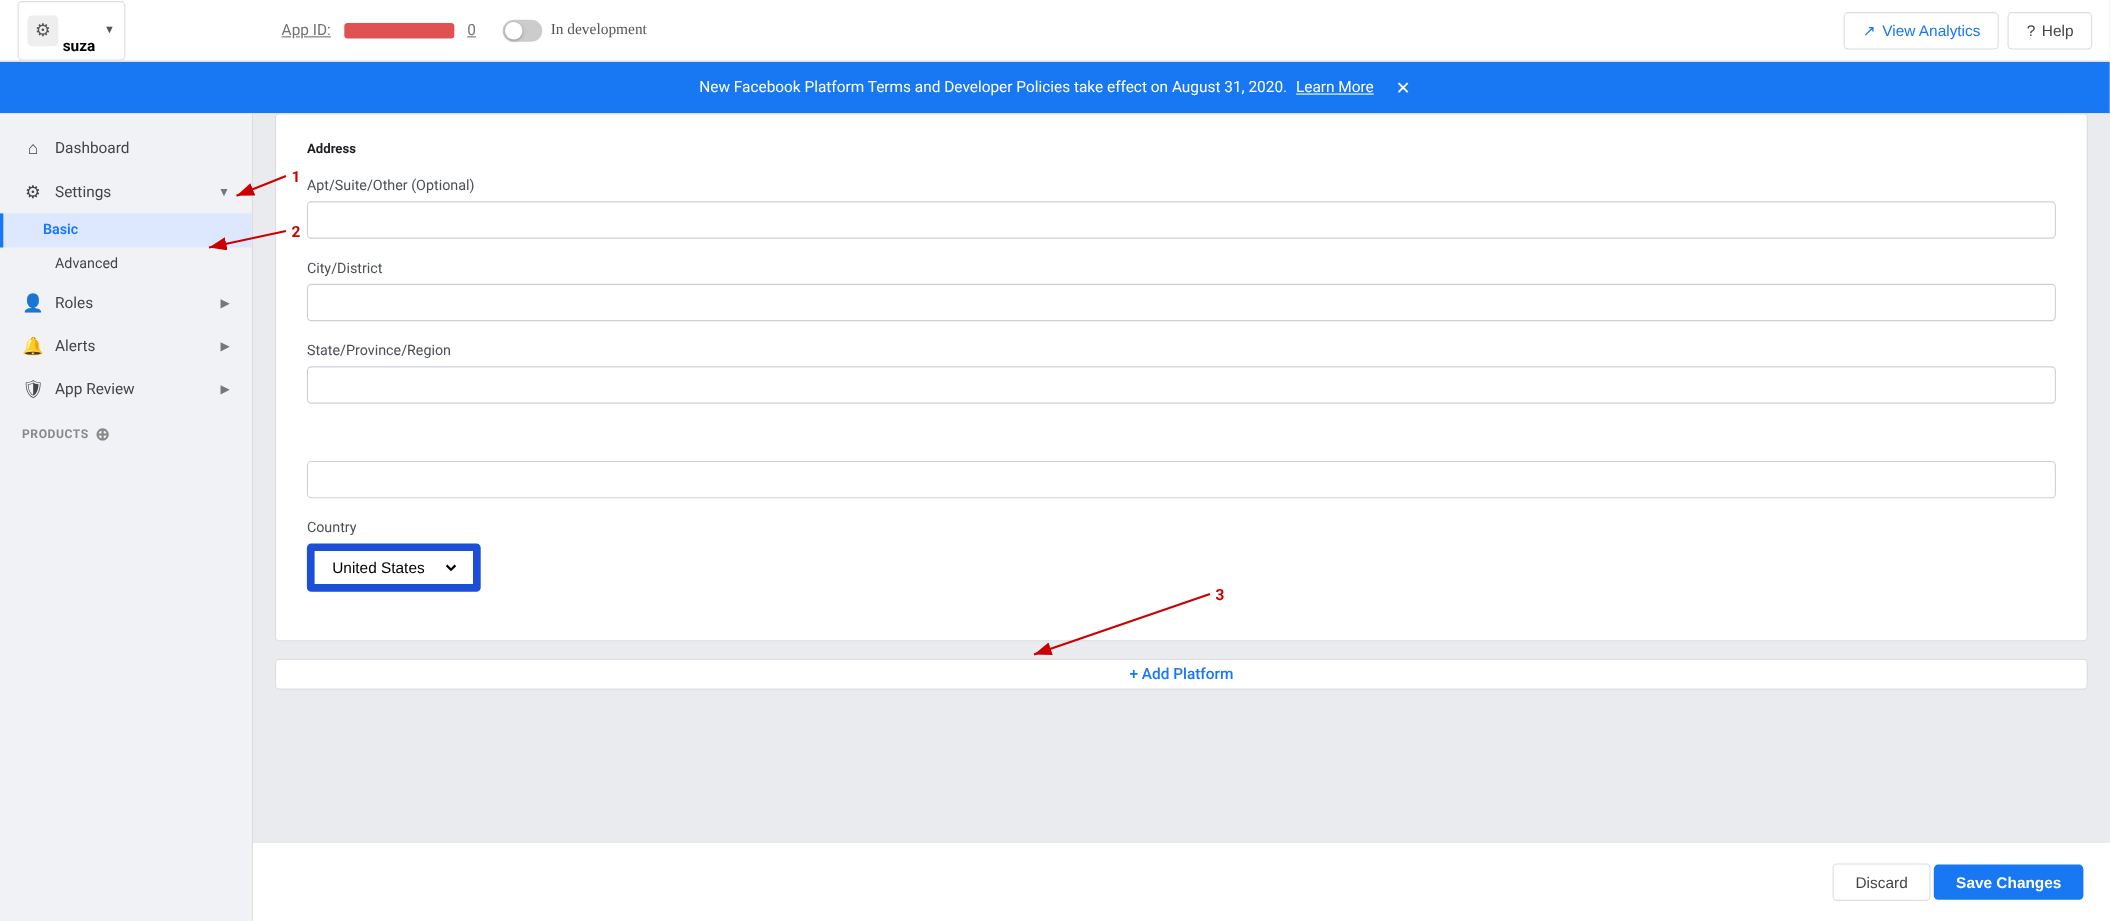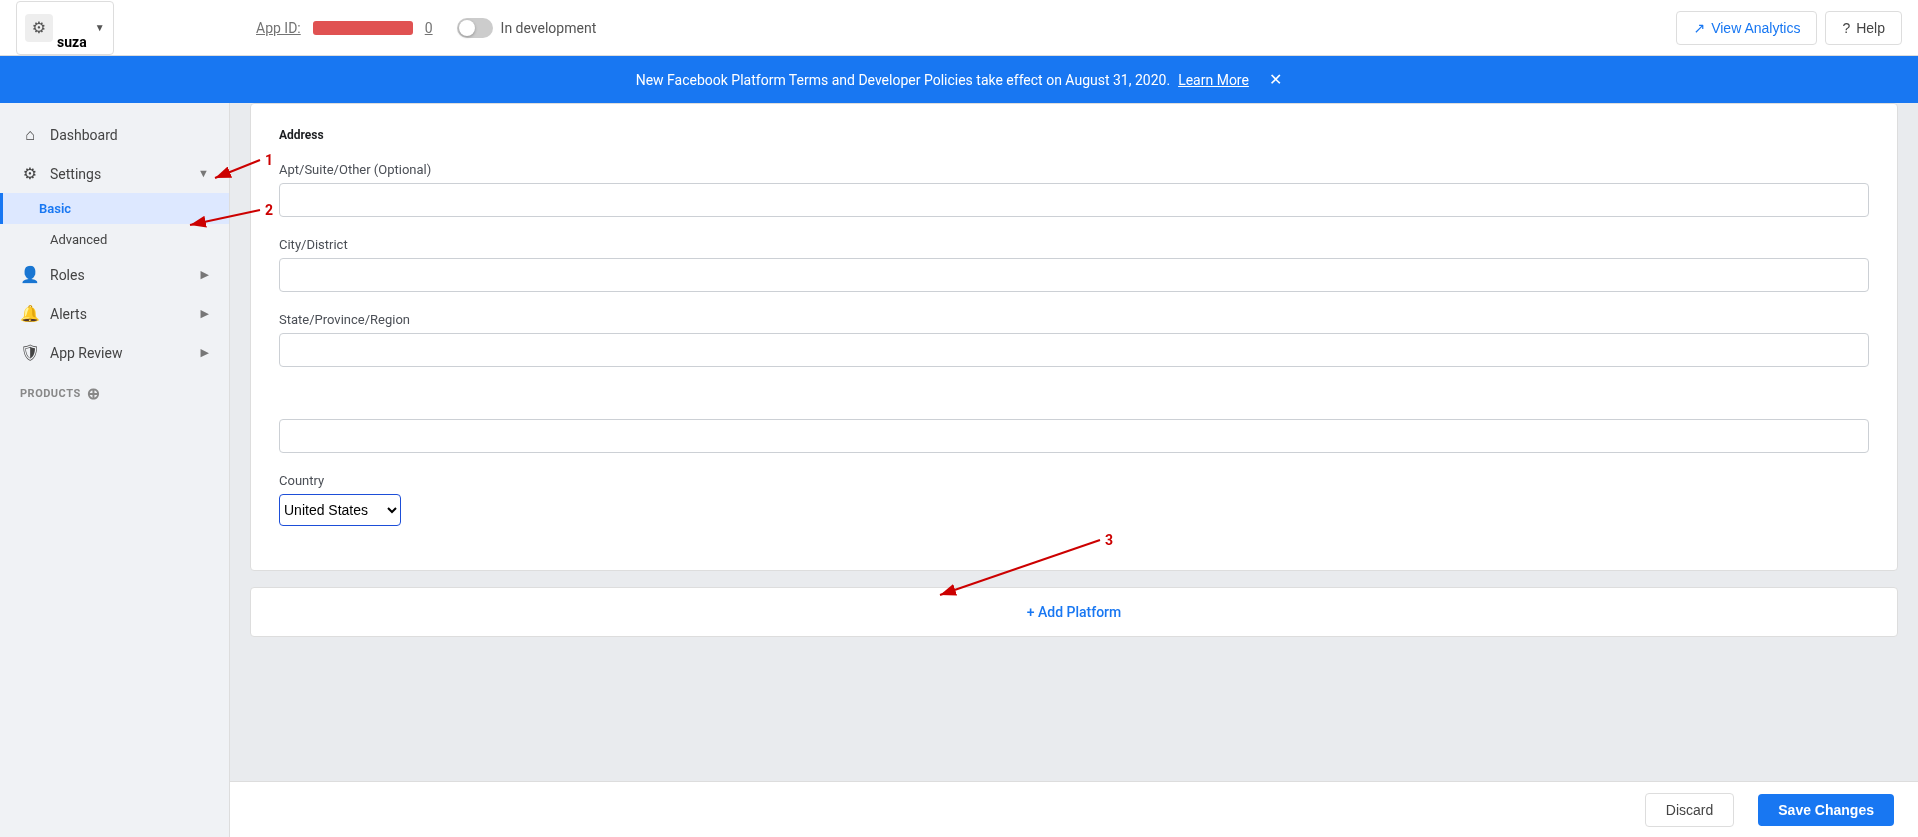--- a/index.html
+++ b/index.html
@@ -13,21 +13,21 @@
     }
     .topbar-left { display: flex; align-items: center; gap: 8px; min-width: 220px; }
     .topbar-gear { width: 28px; height: 28px; background: #eee; border-radius: 4px; display: flex; align-items: center; justify-content: center; color: #555; font-size: 16px; }
     .topbar-username { font-weight: 700; font-size: 14px; margin-top: 28px; }
     .topbar-chevron { font-size: 10px; color: #555; margin-left: 4px; }
     .topbar-dropdown { display: flex; align-items: center; border: 1px solid #ddd; border-radius: 4px; padding: 4px 8px; cursor: pointer; gap: 4px; }
 
     .topbar-appid { display: flex; align-items: center; gap: 12px; margin-left: 20px; font-size: 14px; color: #737373; text-decoration: underline; }
     .appid-redacted { display: inline-block; width: 100px; height: 14px; background: #e05252; border-radius: 3px; }
 
-    .topbar-devmode { display: flex; align-items: center; gap: 8px; margin-left: 24px; }
+    .topbar-devmode { display: flex; align-items: center; gap: 8px; margin-left: 24px; font-family: Liberation Serif, serif; }
     .toggle-switch { width: 36px; height: 20px; background: #ccc; border-radius: 10px; position: relative; cursor: pointer; }
     .toggle-switch.off .toggle-knob { left: 2px; }
     .toggle-knob { width: 16px; height: 16px; background: #fff; border-radius: 50%; position: absolute; top: 2px; left: 2px; transition: left 0.2s; box-shadow: 0 1px 3px rgba(0,0,0,0.3); }
     .devmode-label { font-size: 14px; color: #555; }
 
     .topbar-right { margin-left: auto; display: flex; align-items: center; gap: 8px; }
     .btn-view-analytics { display: flex; align-items: center; gap: 6px; padding: 8px 16px; border: 1px solid #ddd; border-radius: 4px; background: #fff; cursor: pointer; font-size: 14px; font-weight: 500; color: #1877f2; }
     .btn-help { display: flex; align-items: center; gap: 6px; padding: 8px 16px; border: 1px solid #ddd; border-radius: 4px; background: #fff; cursor: pointer; font-size: 14px; color: #444; }
 
     
@@ -61,29 +61,29 @@
     .card-body { padding: 24px 28px; }
     .section-title { font-size: 12px; font-weight: 700; color: #1c1e21; margin-bottom: 20px; }
 
     .form-group { margin-bottom: 20px; }
     .form-label { display: block; font-size: 13px; color: #4b4f56; margin-bottom: 6px; }
     .form-input { width: 100%; padding: 8px 12px; border: 1px solid #ccd0d5; border-radius: 4px; font-size: 14px; color: #1c1e21; outline: none; }
 
     .form-row { display: flex; gap: 32px; flex-direction: column; }
     .form-row .form-group { flex: 1; }
 
-    .form-select-wrapper { display: inline-flex; align-items: center; border: 1px solid #1d4ed8; border-radius: 4px; padding: 6px 0; background: #fff; cursor: pointer; gap: 8px; font-size: 14px; }
+    .form-select-wrapper { display: inline-flex; align-items: center; border: 7px solid #1d4ed8; border-radius: 4px; padding: 6px 12px; background: #fff; cursor: pointer; gap: 8px; font-size: 14px; }
     .form-select-wrapper select { border: none; outline: none; background: transparent; font-size: 14px; cursor: pointer; }
 
     
-    .add-platform-bar { background: #fff; border: 1px solid #ddd; border-radius: 4px; padding: 16px; text-align: center; cursor: pointer; margin-bottom: 16px; }
+    .add-platform-bar { background: #fff; border: 1px solid #ddd; border-radius: 4px; padding: 5px; text-align: center; cursor: pointer; margin-bottom: 16px; }
     .add-platform-text { font-size: 14px; color: #1877f2; font-weight: 500; }
 
     
-    .bottom-bar { height: 56px; background: #fff; border-top: 1px solid #ddd; display: flex; align-items: center; justify-content: flex-end; padding: 0 24px; gap: 24px; position: fixed; bottom: 0; right: 0; left: 230px; z-index: 10; }
+    .bottom-bar { height: 72px; background: #fff; border-top: 1px solid #ddd; display: flex; align-items: center; justify-content: flex-end; padding: 0 24px; gap: 3px; position: fixed; bottom: 0; right: 0; left: 230px; z-index: 10; }
     .btn-discard { padding: 8px 20px; border: 1px solid #ddd; border-radius: 4px; background: #fff; cursor: pointer; font-size: 14px; color: #444; }
     .btn-save { padding: 8px 20px; border: none; border-radius: 4px; background: #1877f2; cursor: pointer; font-size: 14px; color: #fff; font-weight: 600; }
 
     
     ::-webkit-scrollbar { width: 6px; }
     ::-webkit-scrollbar-track { background: transparent; }
     ::-webkit-scrollbar-thumb { background: #ccc; border-radius: 3px; }
   </style>
 </head>
 <body>

